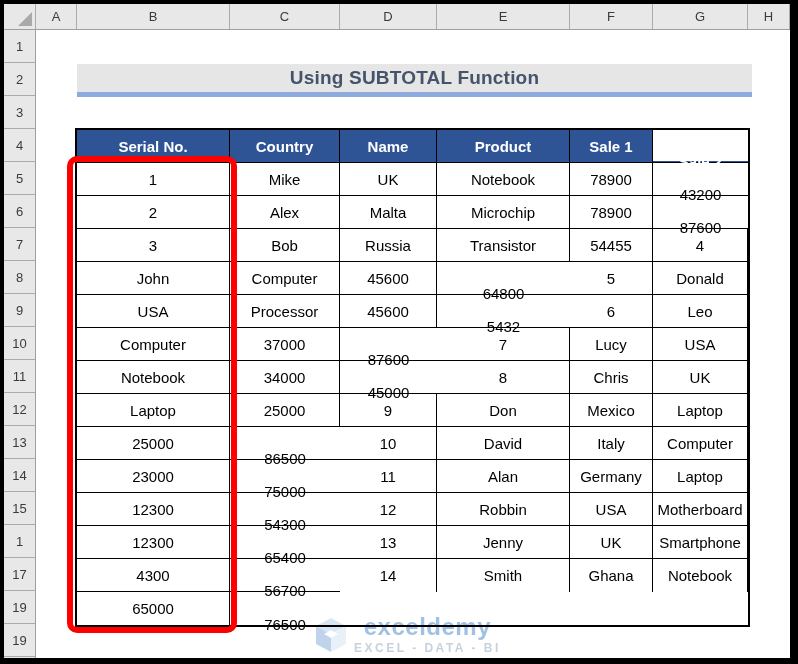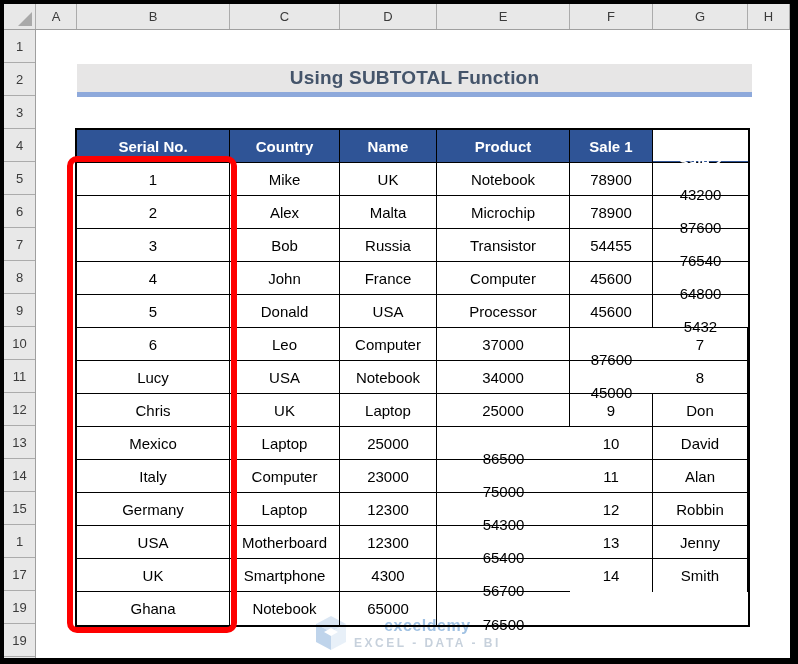--- a/index.html
+++ b/index.html
@@ -24,21 +24,21 @@
 
   
   .banner{position:absolute;left:73px;top:60px;width:675px;height:28px;background:var(--banner-bg,#e7e6e6);
     border-bottom:5px solid var(--underline,#8ea9db);box-sizing:content-box;display:flex;align-items:center;
     justify-content:center;z-index:1;}
   .banner span{font-size:19px;font-weight:bold;color:var(--title-color,#44546a);letter-spacing:.2px;}
 
   
   .wm{position:absolute;left:311px;top:611px;display:flex;align-items:center;gap:7px;z-index:0;opacity:.9;}
   .wm .txts{display:flex;flex-direction:column;align-items:center;line-height:1;}
-  .wm .brand{font-size:16px;font-weight:bold;color:#96bbe0;letter-spacing:.5px;}
+  .wm .brand{font-size:24px;font-weight:bold;color:#96bbe0;letter-spacing:.5px;}
   .wm .tag{font-size:12px;font-weight:bold;color:#c2cdd9;letter-spacing:2.5px;margin-top:3px;}
 
   
   .xl-table{position:absolute;left:71px;top:124px;display:grid;
     grid-template-columns:153px 110px 97px 133px 83px 95px;grid-auto-rows:33px;
     border:2px solid #000;z-index:1;background:transparent;}
   .th{background:var(--hdr-bg,#2f5496);color:#fff;font-weight:bold;font-size:15px;
     border-right:1px solid #000;border-bottom:1px solid #000;box-sizing:border-box;
     display:flex;align-items:center;justify-content:center;}
   .td{font-size:15px;color:#000;border-right:1px solid #000;border-bottom:1px solid #000;box-sizing:border-box;
@@ -127,24 +127,22 @@
         <div class="td">Alex</div>
         <div class="td">Malta</div>
         <div class="td">Microchip</div>
         <div class="td">78900</div>
         <div class="td lc">87600</div>
         <div class="td">3</div>
         <div class="td">Bob</div>
         <div class="td">Russia</div>
         <div class="td">Transistor</div>
         <div class="td">54455</div>
-        <div class="td lc">76540</div>
         <div class="td">4</div>
         <div class="td">John</div>
-        <div class="td">France</div>
         <div class="td">Computer</div>
         <div class="td">45600</div>
         <div class="td lc">64800</div>
         <div class="td">5</div>
         <div class="td">Donald</div>
         <div class="td">USA</div>
         <div class="td">Processor</div>
         <div class="td">45600</div>
         <div class="td lc">5432</div>
         <div class="td">6</div>

